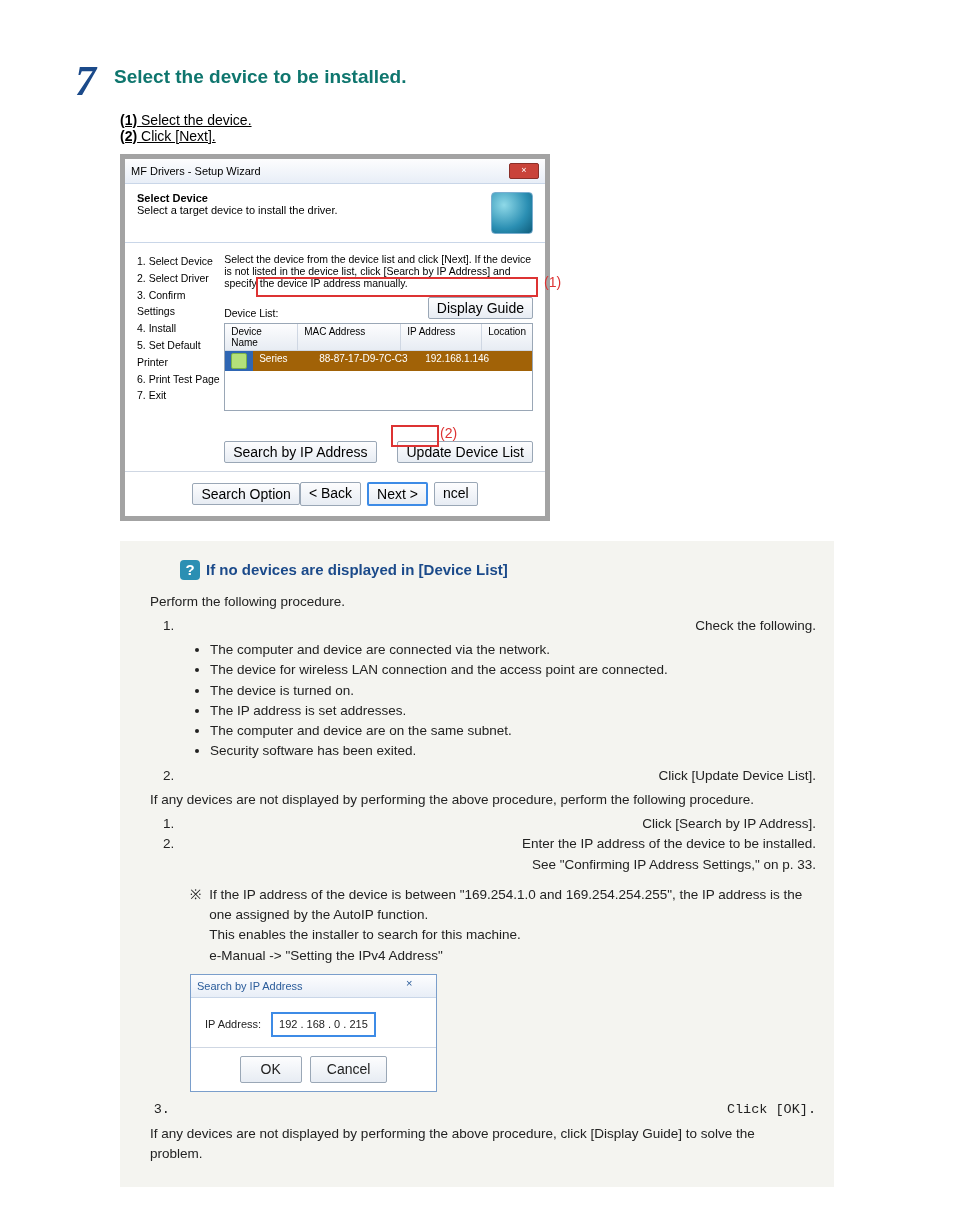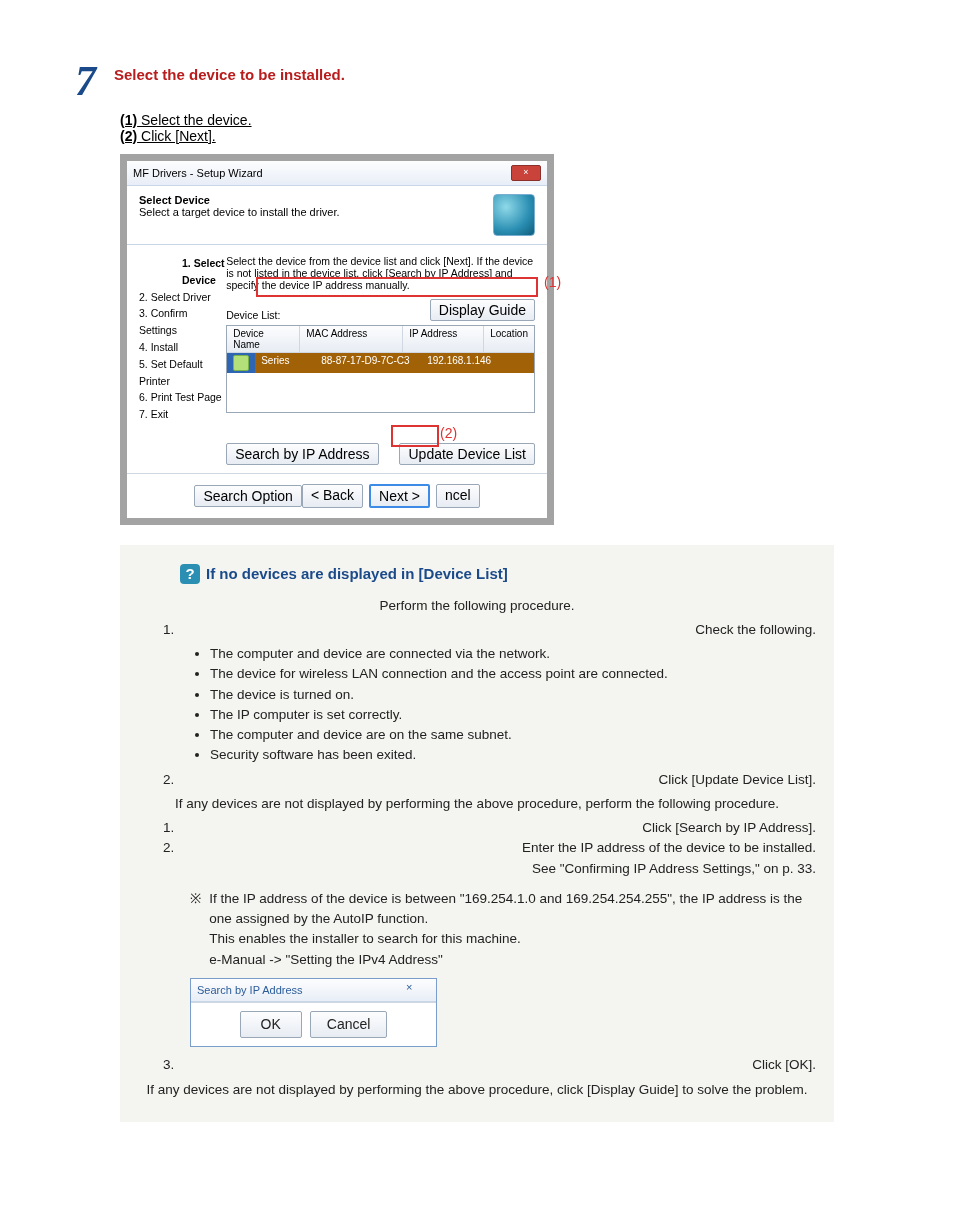--- a/index.html
+++ b/index.html
@@ -21,37 +21,37 @@
     font-family: Georgia, "Times New Roman", serif;
     font-size: 42px;
     font-weight: bold;
     font-style: italic;
     color: #1b4a8a;
     line-height: 1;
     width: 36px;
     text-align: right;
   }
   .step-title {
-    font-size: 15px;
+    font-size: 19px;
     font-weight: bold;
-    color: #b91c1c;
+    color: #0f766e;
     margin-top: 6px;
   }
   .sub-steps {
     margin-left: 60px;
     margin-top: 10px;
     font-size: 14px;
     text-decoration: underline;
   }
   .sub-steps .bold { font-weight: bold; }
   .wizard {
     margin-left: 60px;
     margin-top: 10px;
     width: 420px;
-    border: 7px solid #a3a3a3;
+    border: 5px solid #a3a3a3;
     background: #fff;
     font-size: 11px;
     font-family: "Segoe UI", Arial, sans-serif;
   }
   .wizard-titlebar {
     background: linear-gradient(#fdfdfe,#e8eef7);
     border-bottom: 1px solid #c9d6e8;
     padding: 4px 6px;
     display: flex;
     justify-content: space-between;
@@ -83,21 +83,21 @@
   }
   .wizard-body {
     display: flex;
     padding: 10px 12px 8px 12px;
   }
   .wizard-left {
     width: 120px;
     font-size: 10.5px;
     line-height: 1.6;
   }
-  .wizard-left div.bold { font-weight: bold; margin-left: 43px; }
+  .wizard-left div.bold { font-weight: normal; }
   .wizard-right {
     flex: 1;
     font-size: 10.5px;
   }
   .wizard-right .desc { margin-bottom: 8px; }
   .dl-row {
     display: flex;
     justify-content: space-between;
     align-items: flex-end;
     margin-bottom: 4px;
@@ -193,21 +193,21 @@
     color: #fff;
     font-weight: bold;
     font-size: 15px;
     text-align: center;
     line-height: 20px;
   }
   ol, ul { margin: 4px 0; }
   ol { padding-left: 40px; text-align: right; }
   ul { padding-left: 72px; list-style: disc; }
   ul li::marker { color: #222; }
-  .note p { margin: 4px 0; text-align: center; }
+  .note p { margin: 4px 12px; }
   .sub-indent { margin-left: 52px; }
   .ip-dialog {
     margin-left: 52px;
     margin-top: 8px;
     width: 245px;
     border: 1px solid #7a9ecb;
     background: #fff;
     font-size: 11px;
   }
   .ip-dialog .tb {
@@ -326,21 +326,21 @@
       <span>If no devices are displayed in [Device List]</span>
     </div>
     <p>Perform the following procedure.</p>
     <ol>
       <li>Check the following.</li>
     </ol>
     <ul>
       <li>The computer and device are connected via the network.</li>
       <li>The device for wireless LAN connection and the access point are connected.</li>
       <li>The device is turned on.</li>
-      <li>The IP computer is set correctly.</li>
+      <li>The IP address is set addresses.</li>
       <li>The computer and device are on the same subnet.</li>
       <li>Security software has been exited.</li>
     </ul>
     <ol start="2">
       <li>Click [Update Device List].</li>
     </ol>
     <p>If any devices are not displayed by performing the above procedure, perform the following procedure.</p>
     <ol>
       <li>Click [Search by IP Address].</li>
       <li>
@@ -355,25 +355,31 @@
         <div>This enables the installer to search for this machine.</div>
         <div>e-Manual -&gt; "Setting the IPv4 Address"</div>
       </div>
     </div>
 
     <div class="ip-dialog">
       <div class="tb">
         <span>Search by IP Address</span>
         <span class="x" style="width:24px;height:12px;line-height:11px;">×</span>
       </div>
+      <div class="body">
+        <div class="ip-row">
+          <span>IP Address:</span>
+          <span class="ip-input">192 . 168 .   0 . 215</span>
+        </div>
+      </div>
       <div class="ip-footer">
         <span class="btn" style="padding:2px 20px">OK</span>
         <span class="btn" style="padding:2px 16px">Cancel</span>
       </div>
     </div>
 
-    <ol start="3" style="margin-top:8px;">
+    <ol start="3" style="margin-top:8px;font-family:Liberation Mono, monospace;">
       <li>Click [OK].</li>
     </ol>
     <p>If any devices are not displayed by performing the above procedure, click [Display Guide] to solve the problem.</p>
   </div>
 
 </div>
 
 </body></html>

